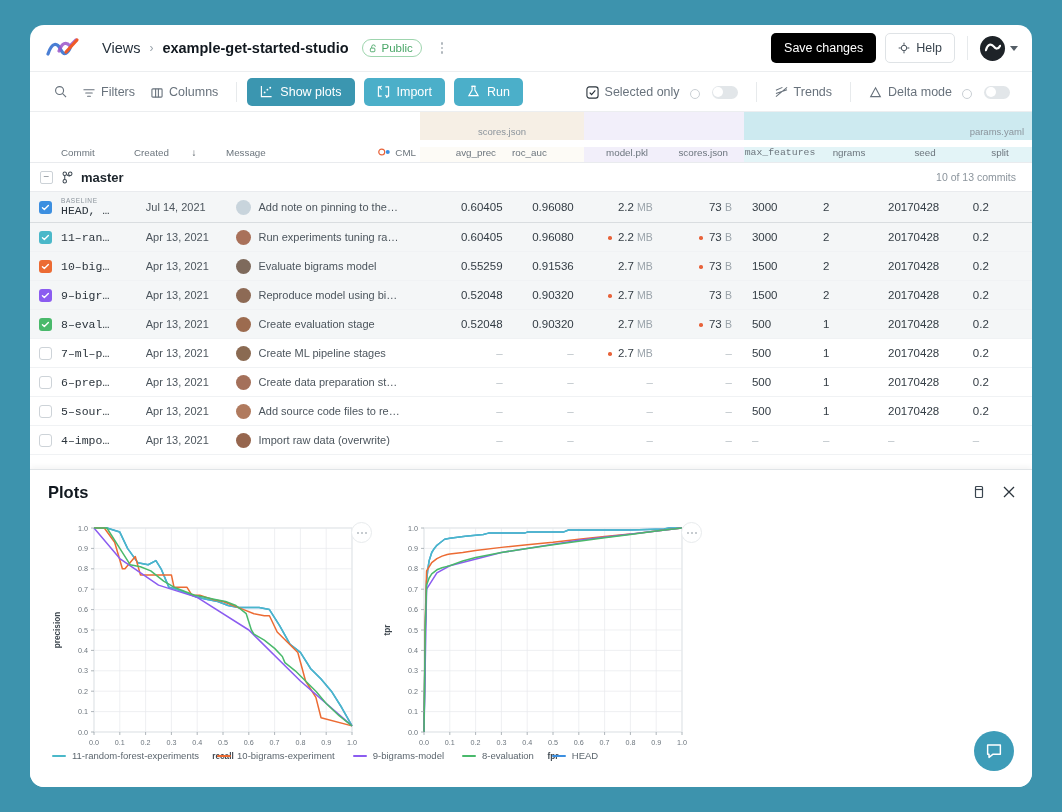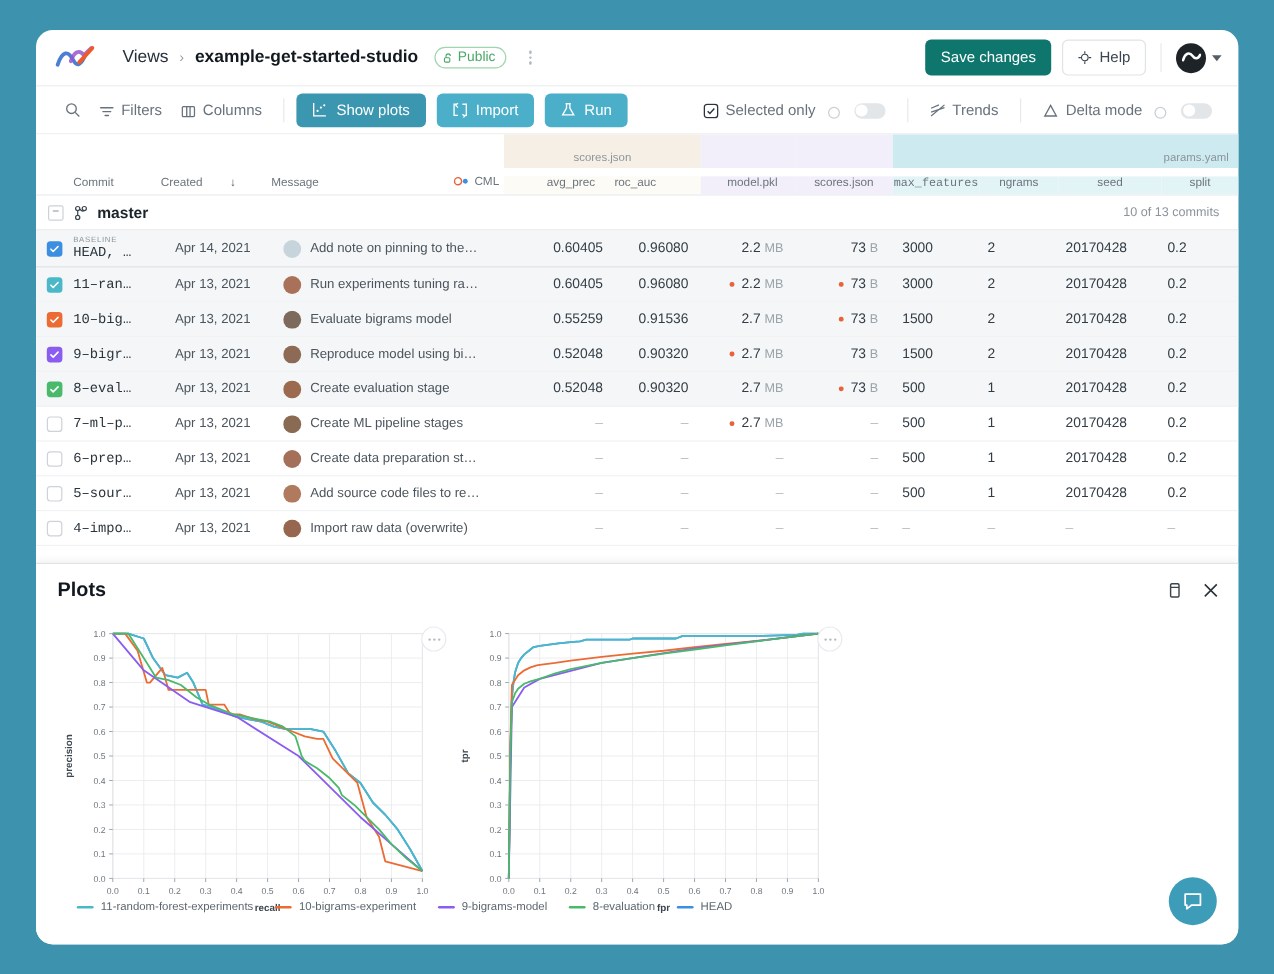--- a/index.html
+++ b/index.html
@@ -34,21 +34,21 @@
   .public-badge {
     display: inline-flex; align-items: center; gap: 4px;
     border: 1px solid #9ed5ae; border-radius: 11px;
     padding: 2px 8px 2px 6px;
     font-size: 11.5px; color: #4aa768; margin-left: 4px;
   }
   .kebab { display: flex; flex-direction: column; gap: 2px; margin-left: 10px; cursor: pointer; }
   .kebab i { width: 2.5px; height: 2.5px; border-radius: 50%; background: #b0b7bd; display: block; }
   .header-right { margin-left: auto; display: flex; align-items: center; gap: 9px; }
   .btn-primary {
-    background: #0f766e; color: #fff; border: none; border-radius: 5px;
+    background: #000000; color: #fff; border: none; border-radius: 5px;
     font-size: 12.5px; padding: 8px 13px; font-family: inherit; cursor: pointer; font-weight: 500;
   }
   .btn-outline {
     background: #fff; color: #3a454f; border: 1px solid #dfe3e6; border-radius: 5px;
     font-size: 12.5px; padding: 7px 12px; font-family: inherit; cursor: pointer;
     display: inline-flex; align-items: center; gap: 6px;
   }
   .hdr-divider { width: 1px; height: 24px; background: #e7eaec; margin: 0 3px; }
   .avatar-wrap { display: flex; align-items: center; gap: 5px; cursor: pointer; }
   .avatar {
@@ -183,21 +183,21 @@
   .plots-actions { margin-left: auto; display: flex; align-items: center; gap: 16px; }
   .plots-body { display: flex; padding: 6px 0 0 0; position: relative; }
   .plot-card { position: relative; width: 312px; height: 255px; margin-left: 18px; }
   .plot-menu {
     position: absolute; right: -12px; top: 2px; width: 21px; height: 21px;
     border-radius: 50%; border: 1px solid #e8ebed; background: #fff;
     display: flex; align-items: center; justify-content: center; gap: 2px; cursor: pointer;
   }
   .plot-menu i { width: 2px; height: 2px; border-radius: 50%; background: #b4bbc1; }
   .legend {
-    position: absolute; left: 34px; bottom: 14px; display: flex;
+    position: absolute; left: 22px; bottom: 14px; display: flex;
     align-items: center; gap: 18px; margin-top: 48px;
   }
   .legend-item { display: flex; align-items: center; gap: 6px; font-size: 9.5px; color: #5c666e; }
   .legend-line { width: 14px; height: 2px; border-radius: 1px; display: block; }
 
   .fab {
     position: absolute; right: 18px; bottom: 16px;
     width: 40px; height: 40px; border-radius: 50%; background: #3d9cb8;
     display: flex; align-items: center; justify-content: center; cursor: pointer;
   }
@@ -383,21 +383,21 @@
         <div class="data-row selected baseline">
           <span class="cb on" style="background: rgb(60, 143, 224);">
             <svg width="9" height="9" viewBox="0 0 10 10">
               <path d="M1.6 5.2l2.1 2.1 4.5-4.6" stroke="#fff" stroke-width="1.5" fill="none" stroke-linecap="round" stroke-linejoin="round"></path>
             </svg>
           </span>
           <span class="cell cell-commit">
             <span class="baseline-tag">BASELINE</span>
             <span>HEAD, …</span>
           </span>
-          <span class="cell cell-created">Apr 14, 2021</span>
+          <span class="cell cell-created">Jul 14, 2021</span>
           <span class="cell cell-message">
             <span class="gravatar" style="background: rgb(200, 212, 220);"></span>
             <span class="msg-txt">Add note on pinning to the…</span>
           </span>
           <span class="cell cell-num cell-avgprec">0.60405</span>
           <span class="cell cell-num cell-rocauc">0.96080</span>
           <span class="cell cell-num cell-modelpkl">2.2 <span class="unit">MB</span></span>
           <span class="cell cell-num cell-scoresjson">73 <span class="unit">B</span></span>
           <span class="cell cell-num cell-maxfeat">3000</span>
           <span class="cell cell-num cell-ngrams">2</span>

